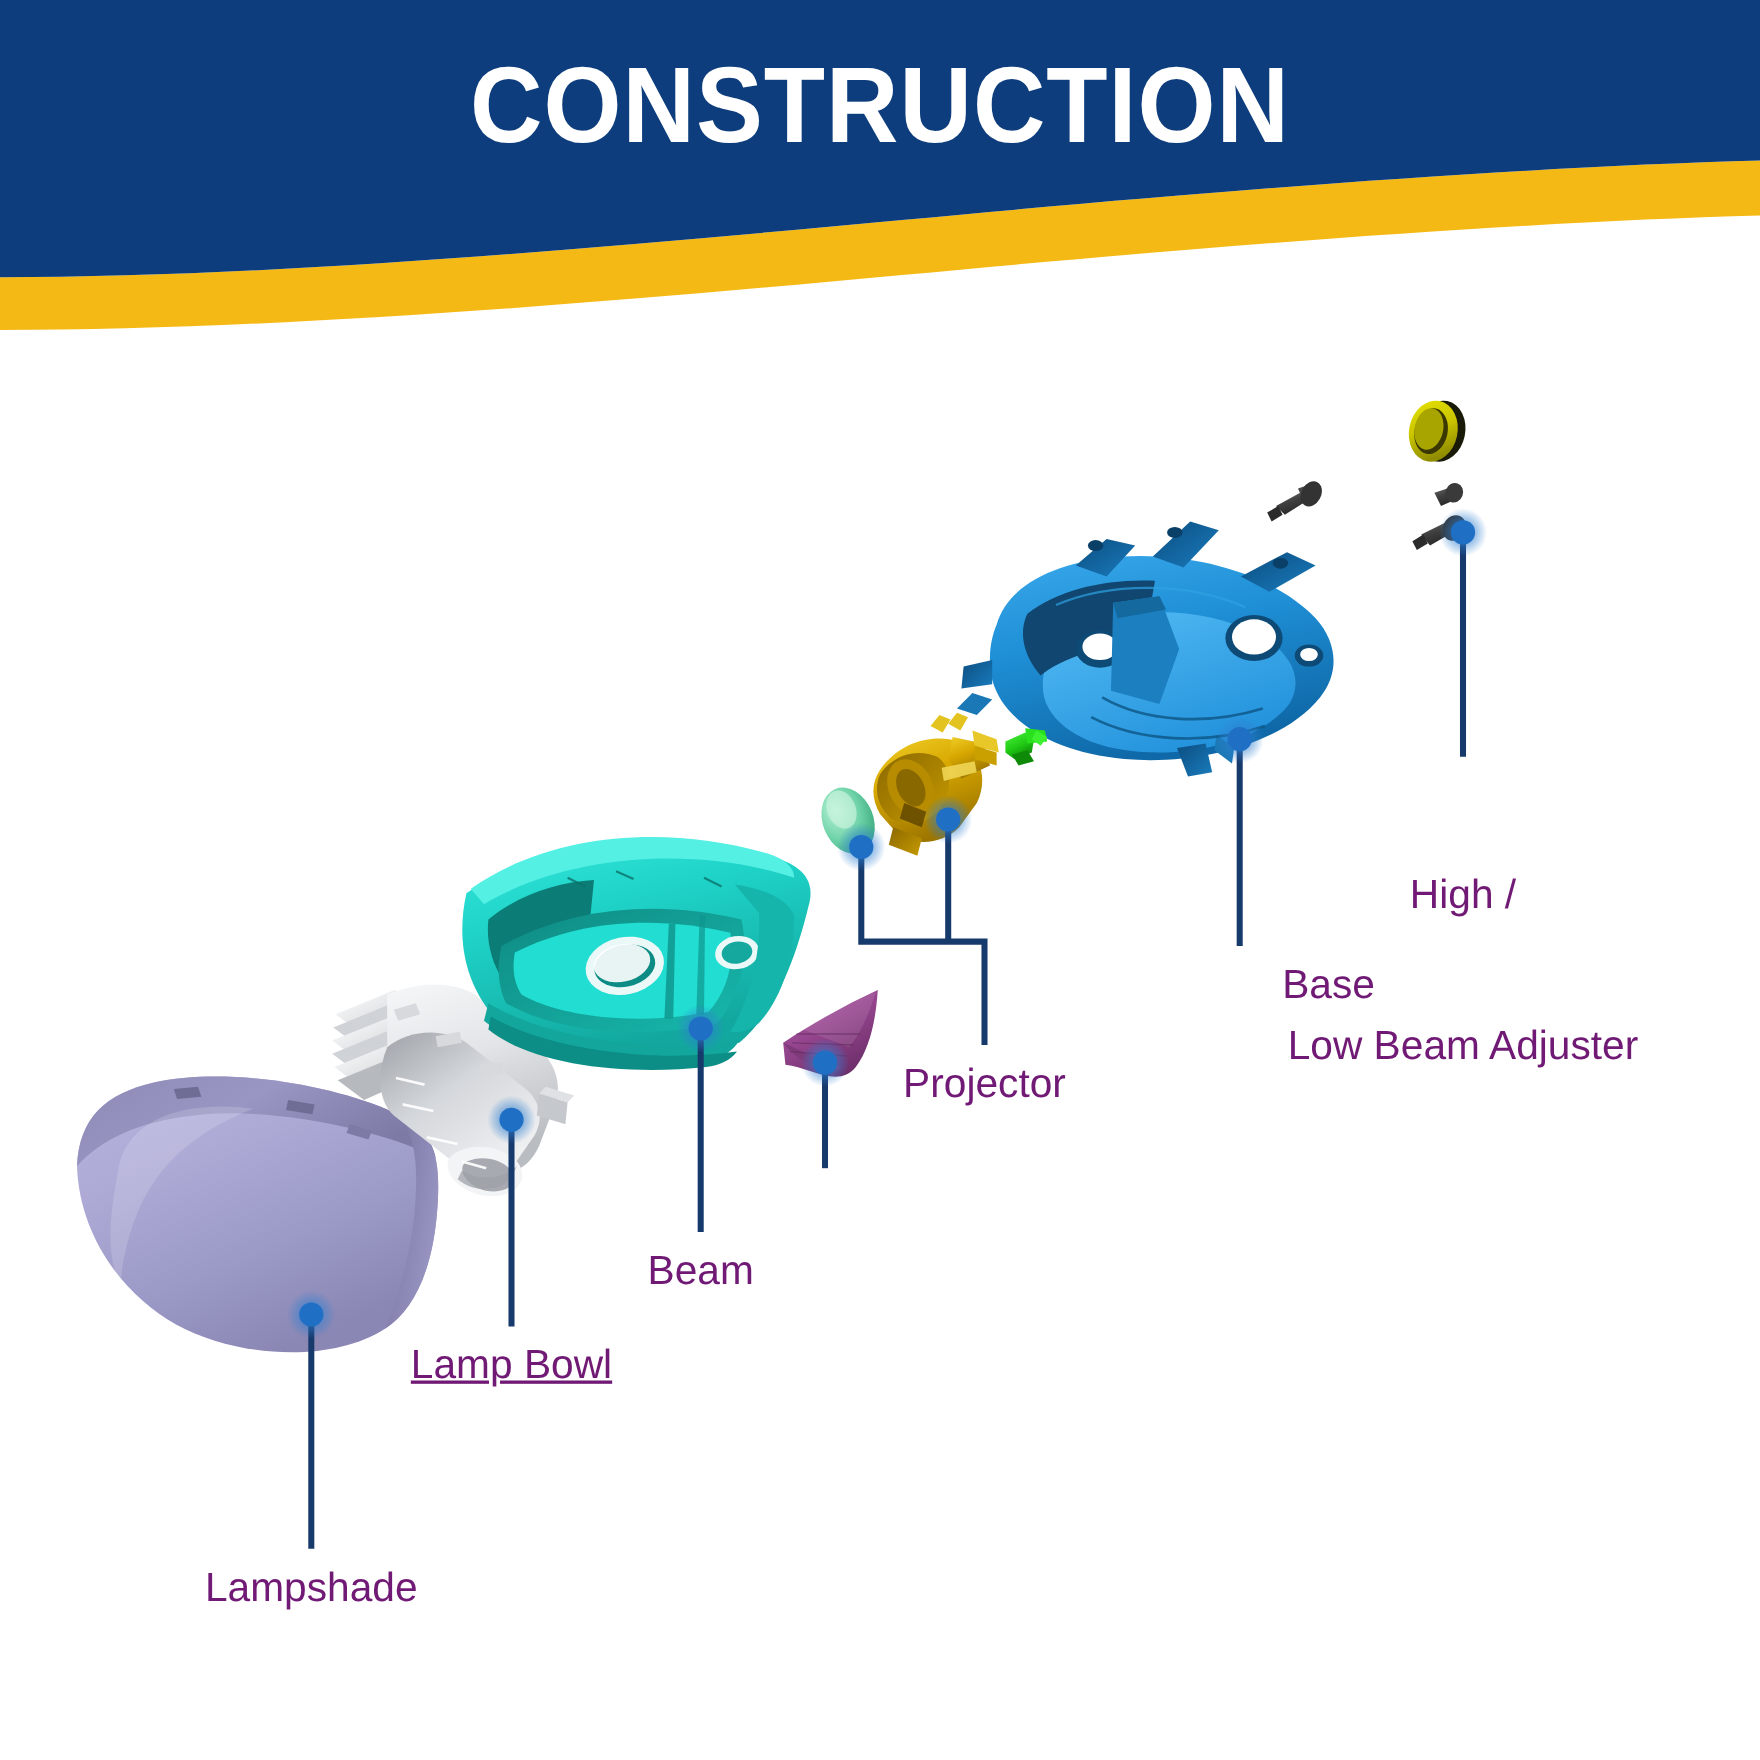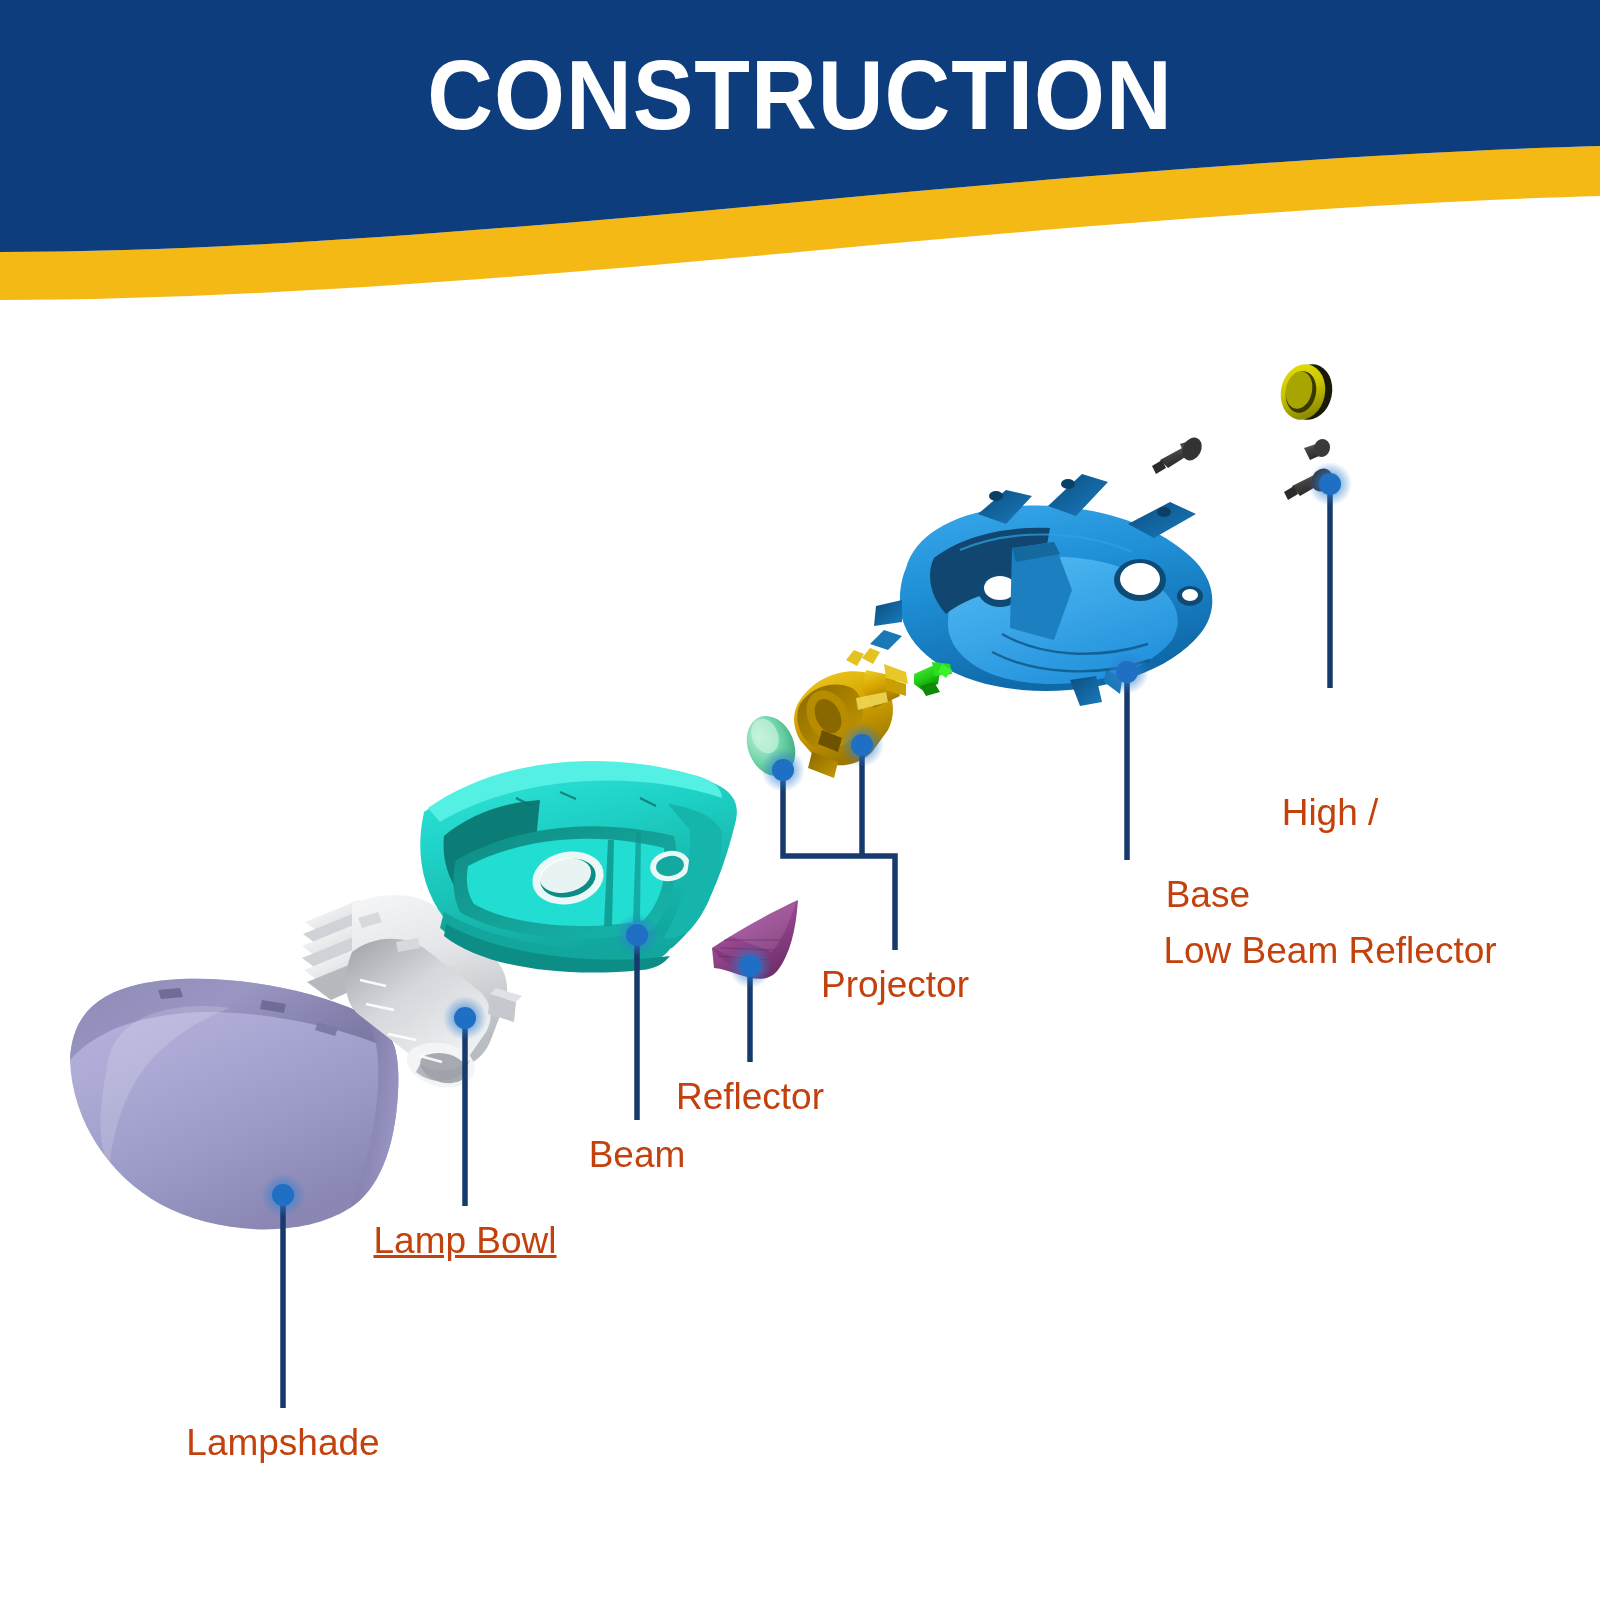--- a/index.html
+++ b/index.html
@@ -30,21 +30,21 @@
     transform:scaleX(0.93);
   }
 
   
   .stage{position:absolute;left:0;top:300px;width:1600px;height:1300px;}
   .stage svg{position:absolute;left:0;top:0;}
 
   
   .label{
     position:absolute;
-    color:#c2410c;
+    color:#701a75;
     font-family:"Liberation Sans", sans-serif;
     font-size:37px;
     line-height:45px;
     white-space:pre;
     text-align:center;
   }
   .label.two-line{line-height:46px;}
 </style>
 </head>
 <body>
@@ -477,25 +477,24 @@
         </g>
       </g>
     </svg>
 
     <div class="label" style="left:160px;top:1120px;width:246px;">Lampshade</div>
 
     <div class="label" style="left:342px;top:918px;width:246px;text-decoration:underline;">Lamp Bowl</div>
 
     <div class="label" style="left:514px;top:832px;width:246px;">Beam</div>
 
-    <div class="label" style="left:627px;top:774px;width:246px;">Reflector</div>
 
     <div class="label" style="left:772px;top:662px;width:246px;">Projector</div>
 
     <div class="label" style="left:1004px;top:572px;width:246px;text-align:right;">Base</div>
 
     <div class="label two-line" style="left:1110px;top:398px;width:440px;">
       <div>High /</div>
-      <div>Low Beam Reflector</div>
+      <div>Low Beam Adjuster</div>
     </div>
   </div>
 
 </div>
 
 </body></html>

